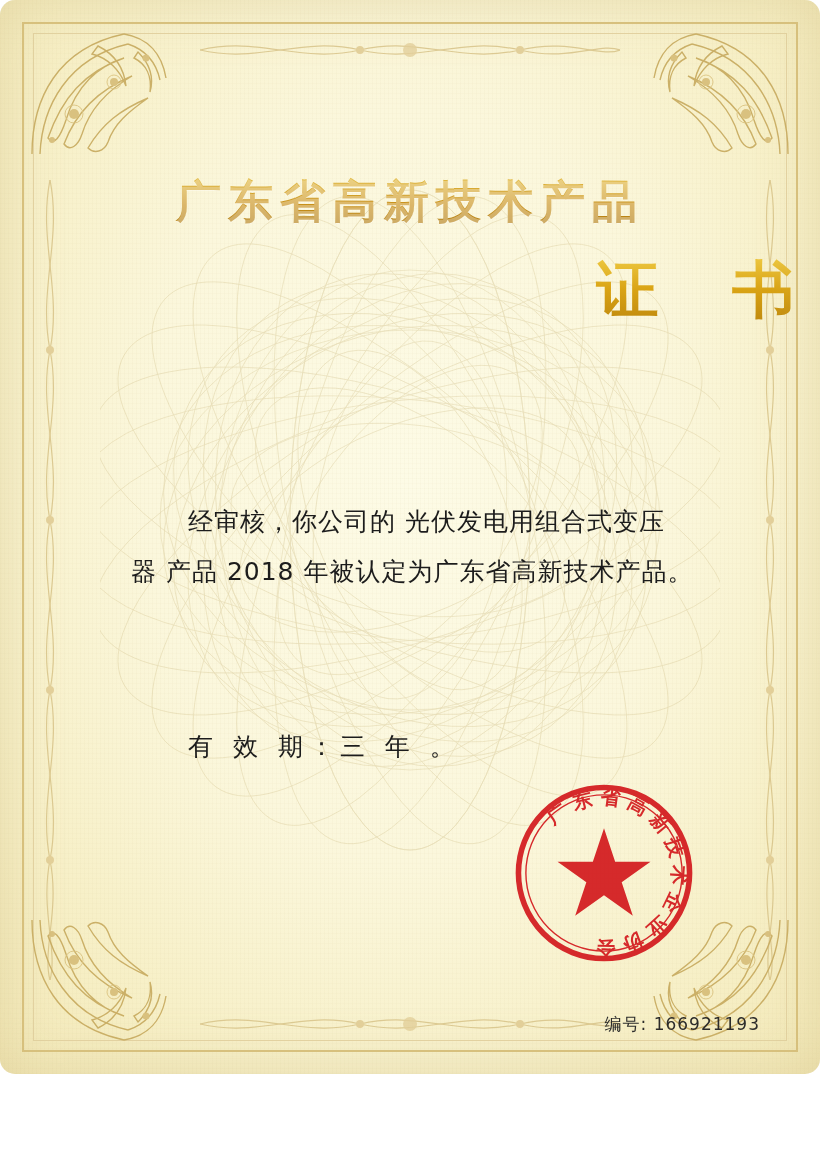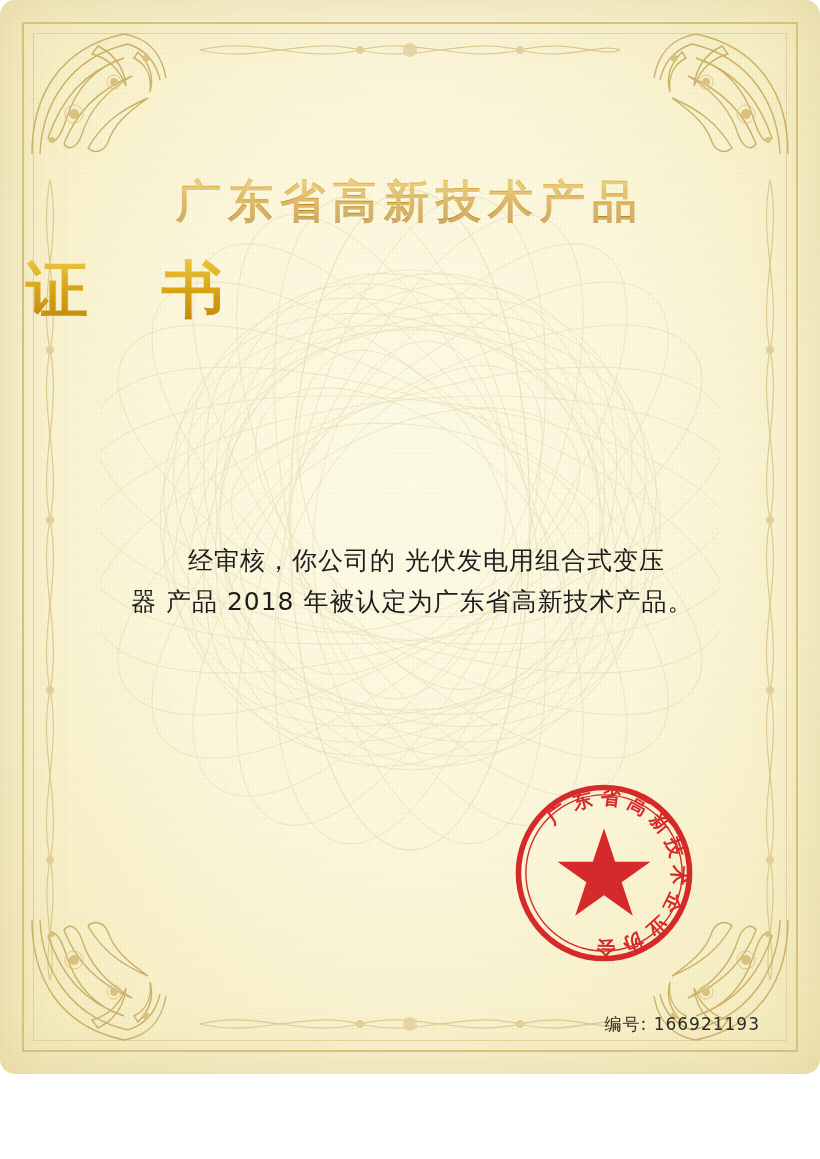--- a/index.html
+++ b/index.html
@@ -100,21 +100,21 @@
     background: linear-gradient(180deg, #e8c34a 0%, #c8901a 55%, #a9760f 100%);
     -webkit-background-clip: text;
     background-clip: text;
     color: transparent;
     text-shadow: 0 1px 0 rgba(255,255,255,0.35);
   }
   .title-sub {
     position: absolute;
     top: 248px;
     left: 0; right: 0;
-    text-align: left;
+    text-align: right;
     font-size: 62px;
     font-weight: bold;
     letter-spacing: 26px;
     text-indent: 26px;
     background: linear-gradient(180deg, #f3d24e 0%, #d9a314 50%, #b8820d 100%);
     -webkit-background-clip: text;
     background-clip: text;
     color: transparent;
   }
 
@@ -127,22 +127,22 @@
     letter-spacing: 1px;
   }
 
   .body-line {
     position: absolute;
     font-size: 25px;
     color: #1c1c1c;
     letter-spacing: 1px;
     white-space: nowrap;
   }
-  .body-line-1 { left: 188px; top: 505px; margin-top: 39px; }
-  .body-line-2 { left: 131px; top: 555px; margin-top: 30px; }
+  .body-line-1 { left: 188px; top: 505px; }
+  .body-line-2 { left: 131px; top: 555px; }
   .approval    { left: 188px; top: 668px; }
   .validity    { left: 188px; top: 730px; letter-spacing: 6px; }
 
   .date {
     position: absolute;
     left: 520px;
     top: 925px;
     font-size: 24px;
     color: #1c1c1c;
     letter-spacing: 2px;
@@ -364,20 +364,21 @@
 
   <div class="content">
 
     <div class="title-main">广东省高新技术产品</div>
     <div class="title-sub">证  书</div>
 
 
     <div class="body-line body-line-1">经审核，你公司的   光伏发电用组合式变压</div>
     <div class="body-line body-line-2">器  产品 2018 年被认定为广东省高新技术产品。</div>
 
+    <div class="body-line validity">有 效 期：三 年 。</div>
 
     <svg class="seal" viewBox="0 0 200 200">
       <defs>
         <path id="sealArc" d="M 100,100 m -74,0 a 74,74 0 1,1 148,0 a 74,74 0 1,1 -148,0"></path>
       </defs>
       <g opacity="0.92">
         <circle cx="100" cy="100" r="92" fill="none" stroke="#d3191d" stroke-width="6"></circle>
         <circle cx="100" cy="100" r="84" fill="none" stroke="#d3191d" stroke-width="1.5"></circle>
         <polygon points="100,52 112,88 150,88 119,110 131,146 100,124 69,146 81,110 50,88 88,88" fill="#d3191d"></polygon>
         <text font-size="21" font-weight="bold" fill="#d3191d" font-family="DejaVu Sans, Liberation Sans, sans-serif" letter-spacing="7">

